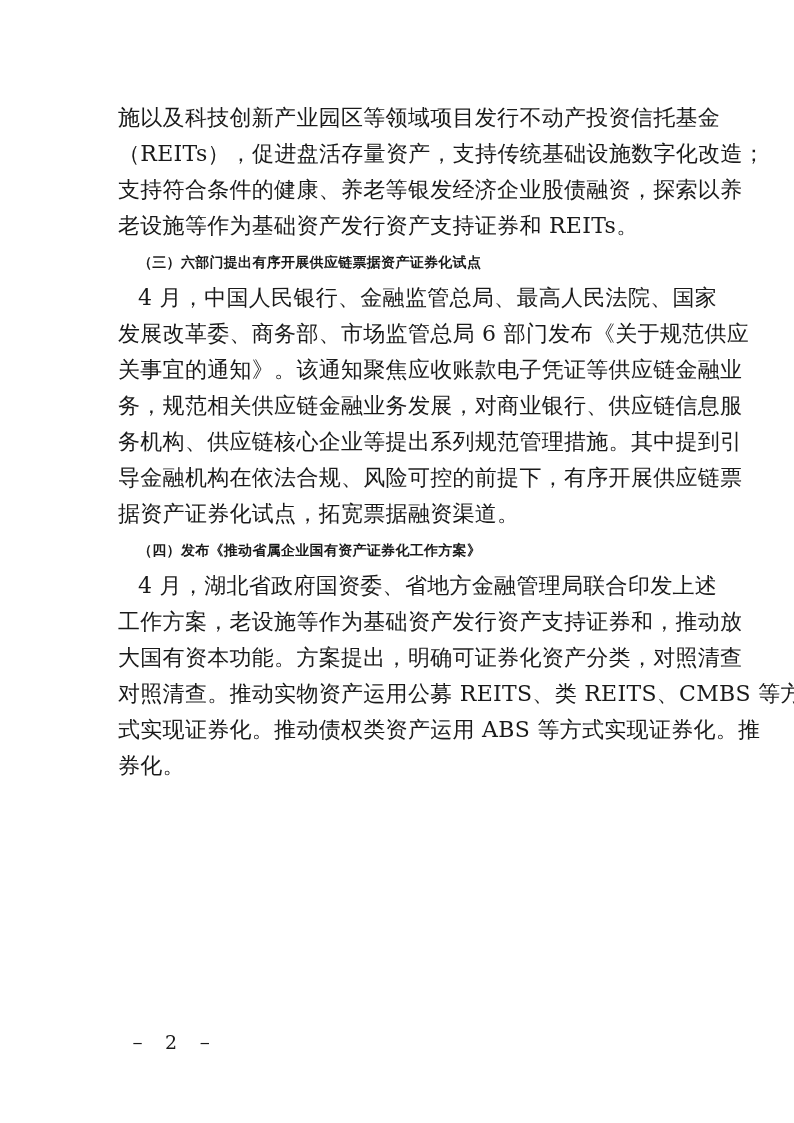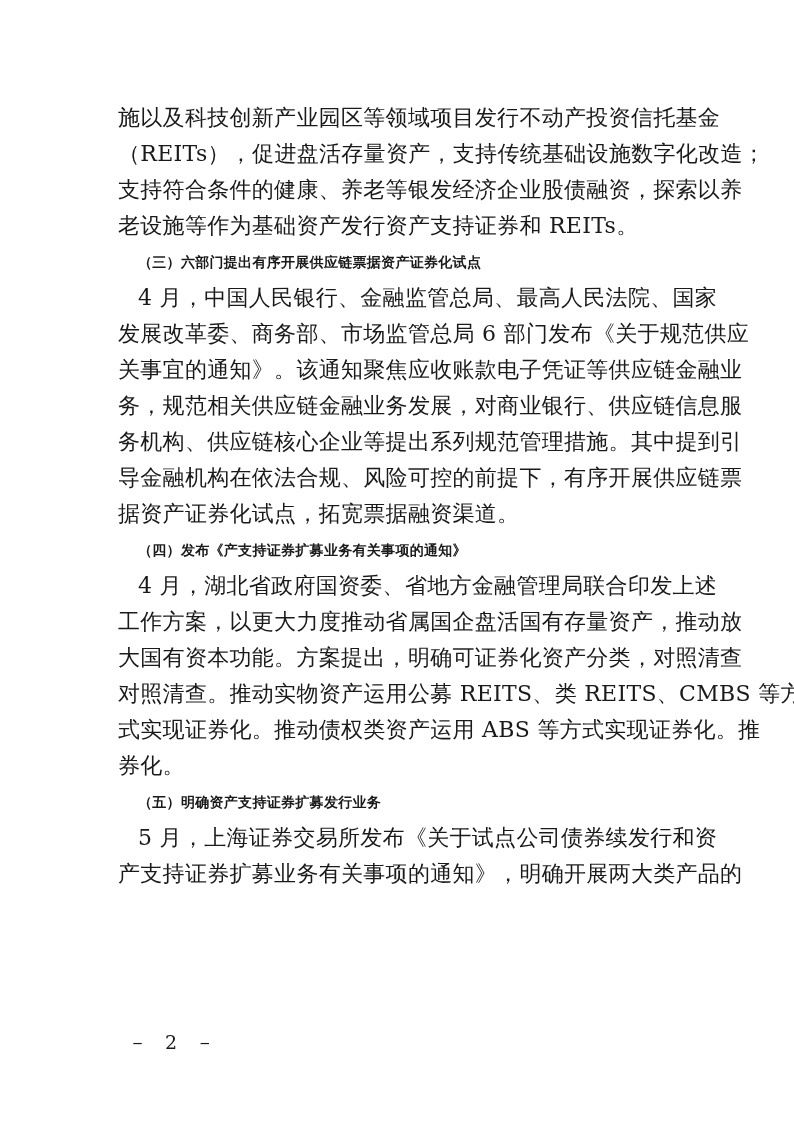--- a/index.html
+++ b/index.html
@@ -71,30 +71,25 @@
     <div class="line indent">4 月，中国人民银行、金融监管总局、最高人民法院、国家</div>
     <div class="line">发展改革委、商务部、市场监管总局 6 部门发布《关于规范供应</div>
     <div class="line">关事宜的通知》。该通知聚焦应收账款电子凭证等供应链金融业</div>
     <div class="line">务，规范相关供应链金融业务发展，对商业银行、供应链信息服</div>
     <div class="line">务机构、供应链核心企业等提出系列规范管理措施。其中提到引</div>
     <div class="line">导金融机构在依法合规、风险可控的前提下，有序开展供应链票</div>
     <div class="line last">据资产证券化试点，拓宽票据融资渠道。</div>
   </div>
 
   <div>
-    <div class="line heading">（四）发布《产支持证券扩募业务有关事项的通知》</div>
+    <div class="line heading">（四）发布《推动省属企业国有资产证券化工作方案》</div>
     <div class="line indent">4 月，湖北省政府国资委、省地方金融管理局联合印发上述</div>
-    <div class="line">工作方案，以更大力度推动省属国企盘活国有存量资产，推动放</div>
+    <div class="line">工作方案，老设施等作为基础资产发行资产支持证券和，推动放</div>
     <div class="line">大国有资本功能。方案提出，明确可证券化资产分类，对照清查</div>
     <div class="line">对照清查。推动实物资产运用公募 REITS、类 REITS、CMBS 等方</div>
     <div class="line">式实现证券化。推动债权类资产运用 ABS 等方式实现证券化。推</div>
     <div class="line last">券化。</div>
   </div>
 
-  <div>
-    <div class="line heading">（五）明确资产支持证券扩募发行业务</div>
-    <div class="line indent">5 月，上海证券交易所发布《关于试点公司债券续发行和资</div>
-    <div class="line">产支持证券扩募业务有关事项的通知》，明确开展两大类产品的</div>
-  </div>
 
 </div>
 
 <div class="page-number">－ 2 －</div>
 
 </body></html>

